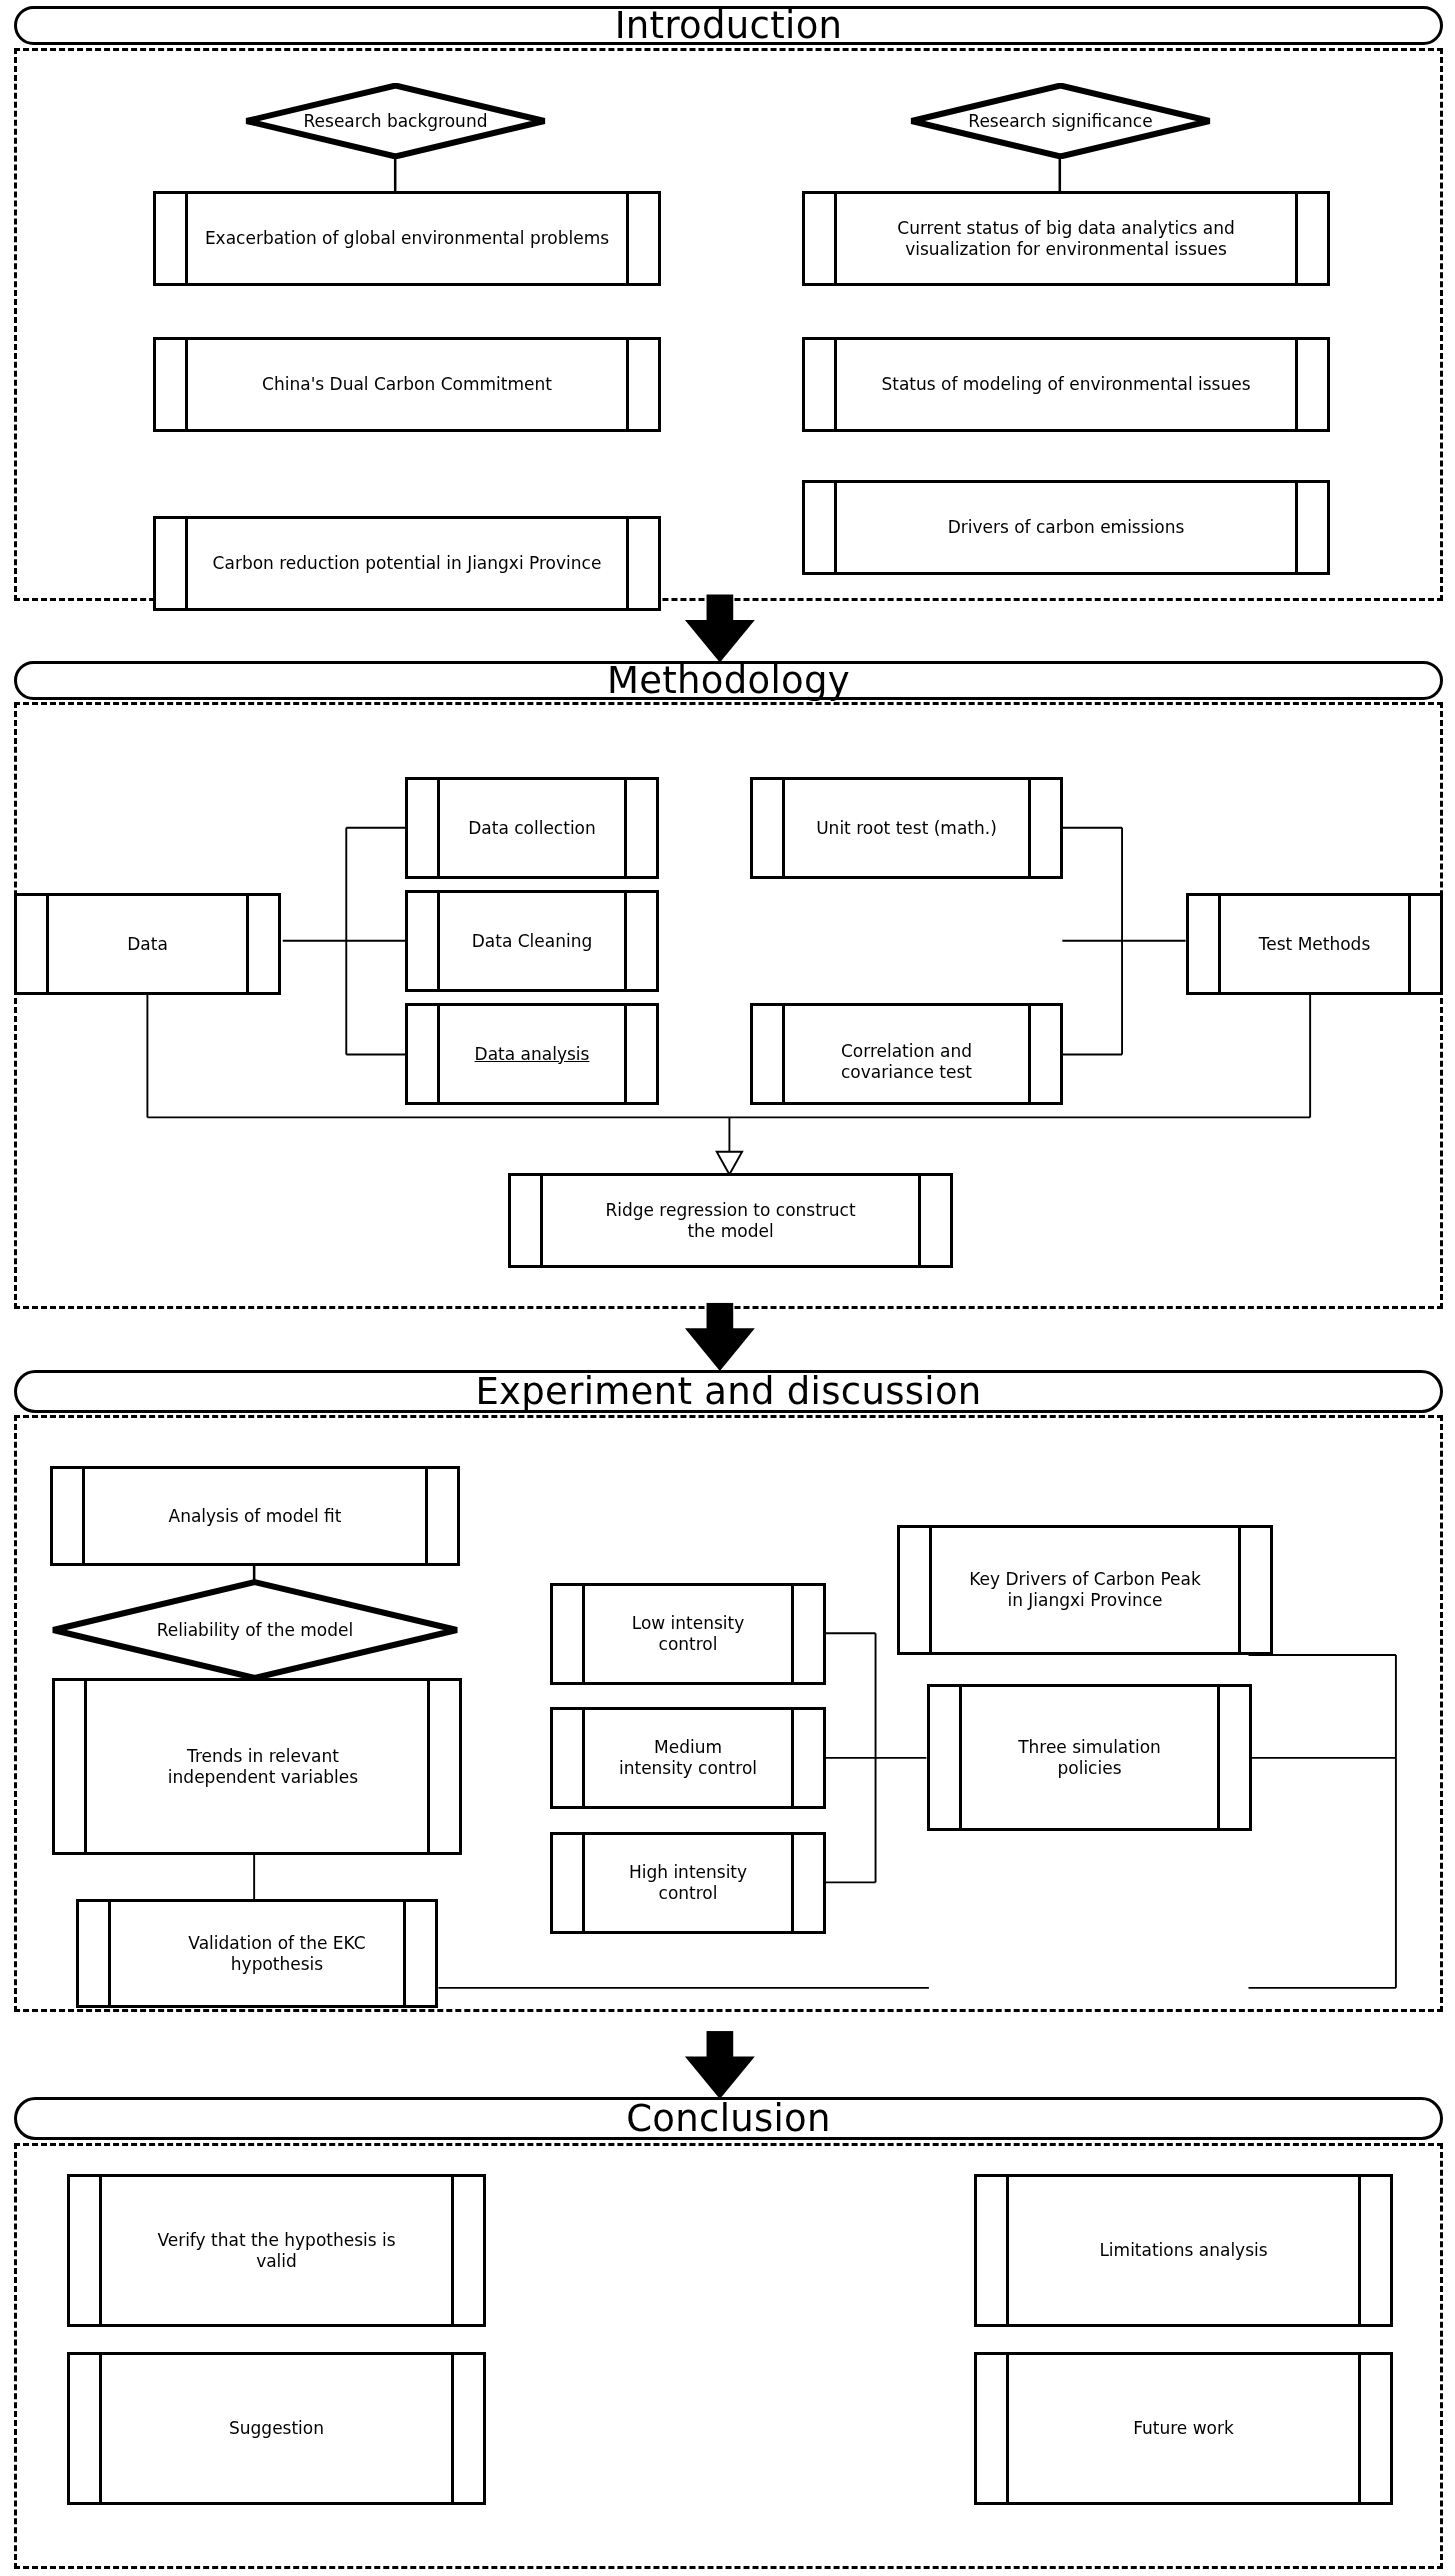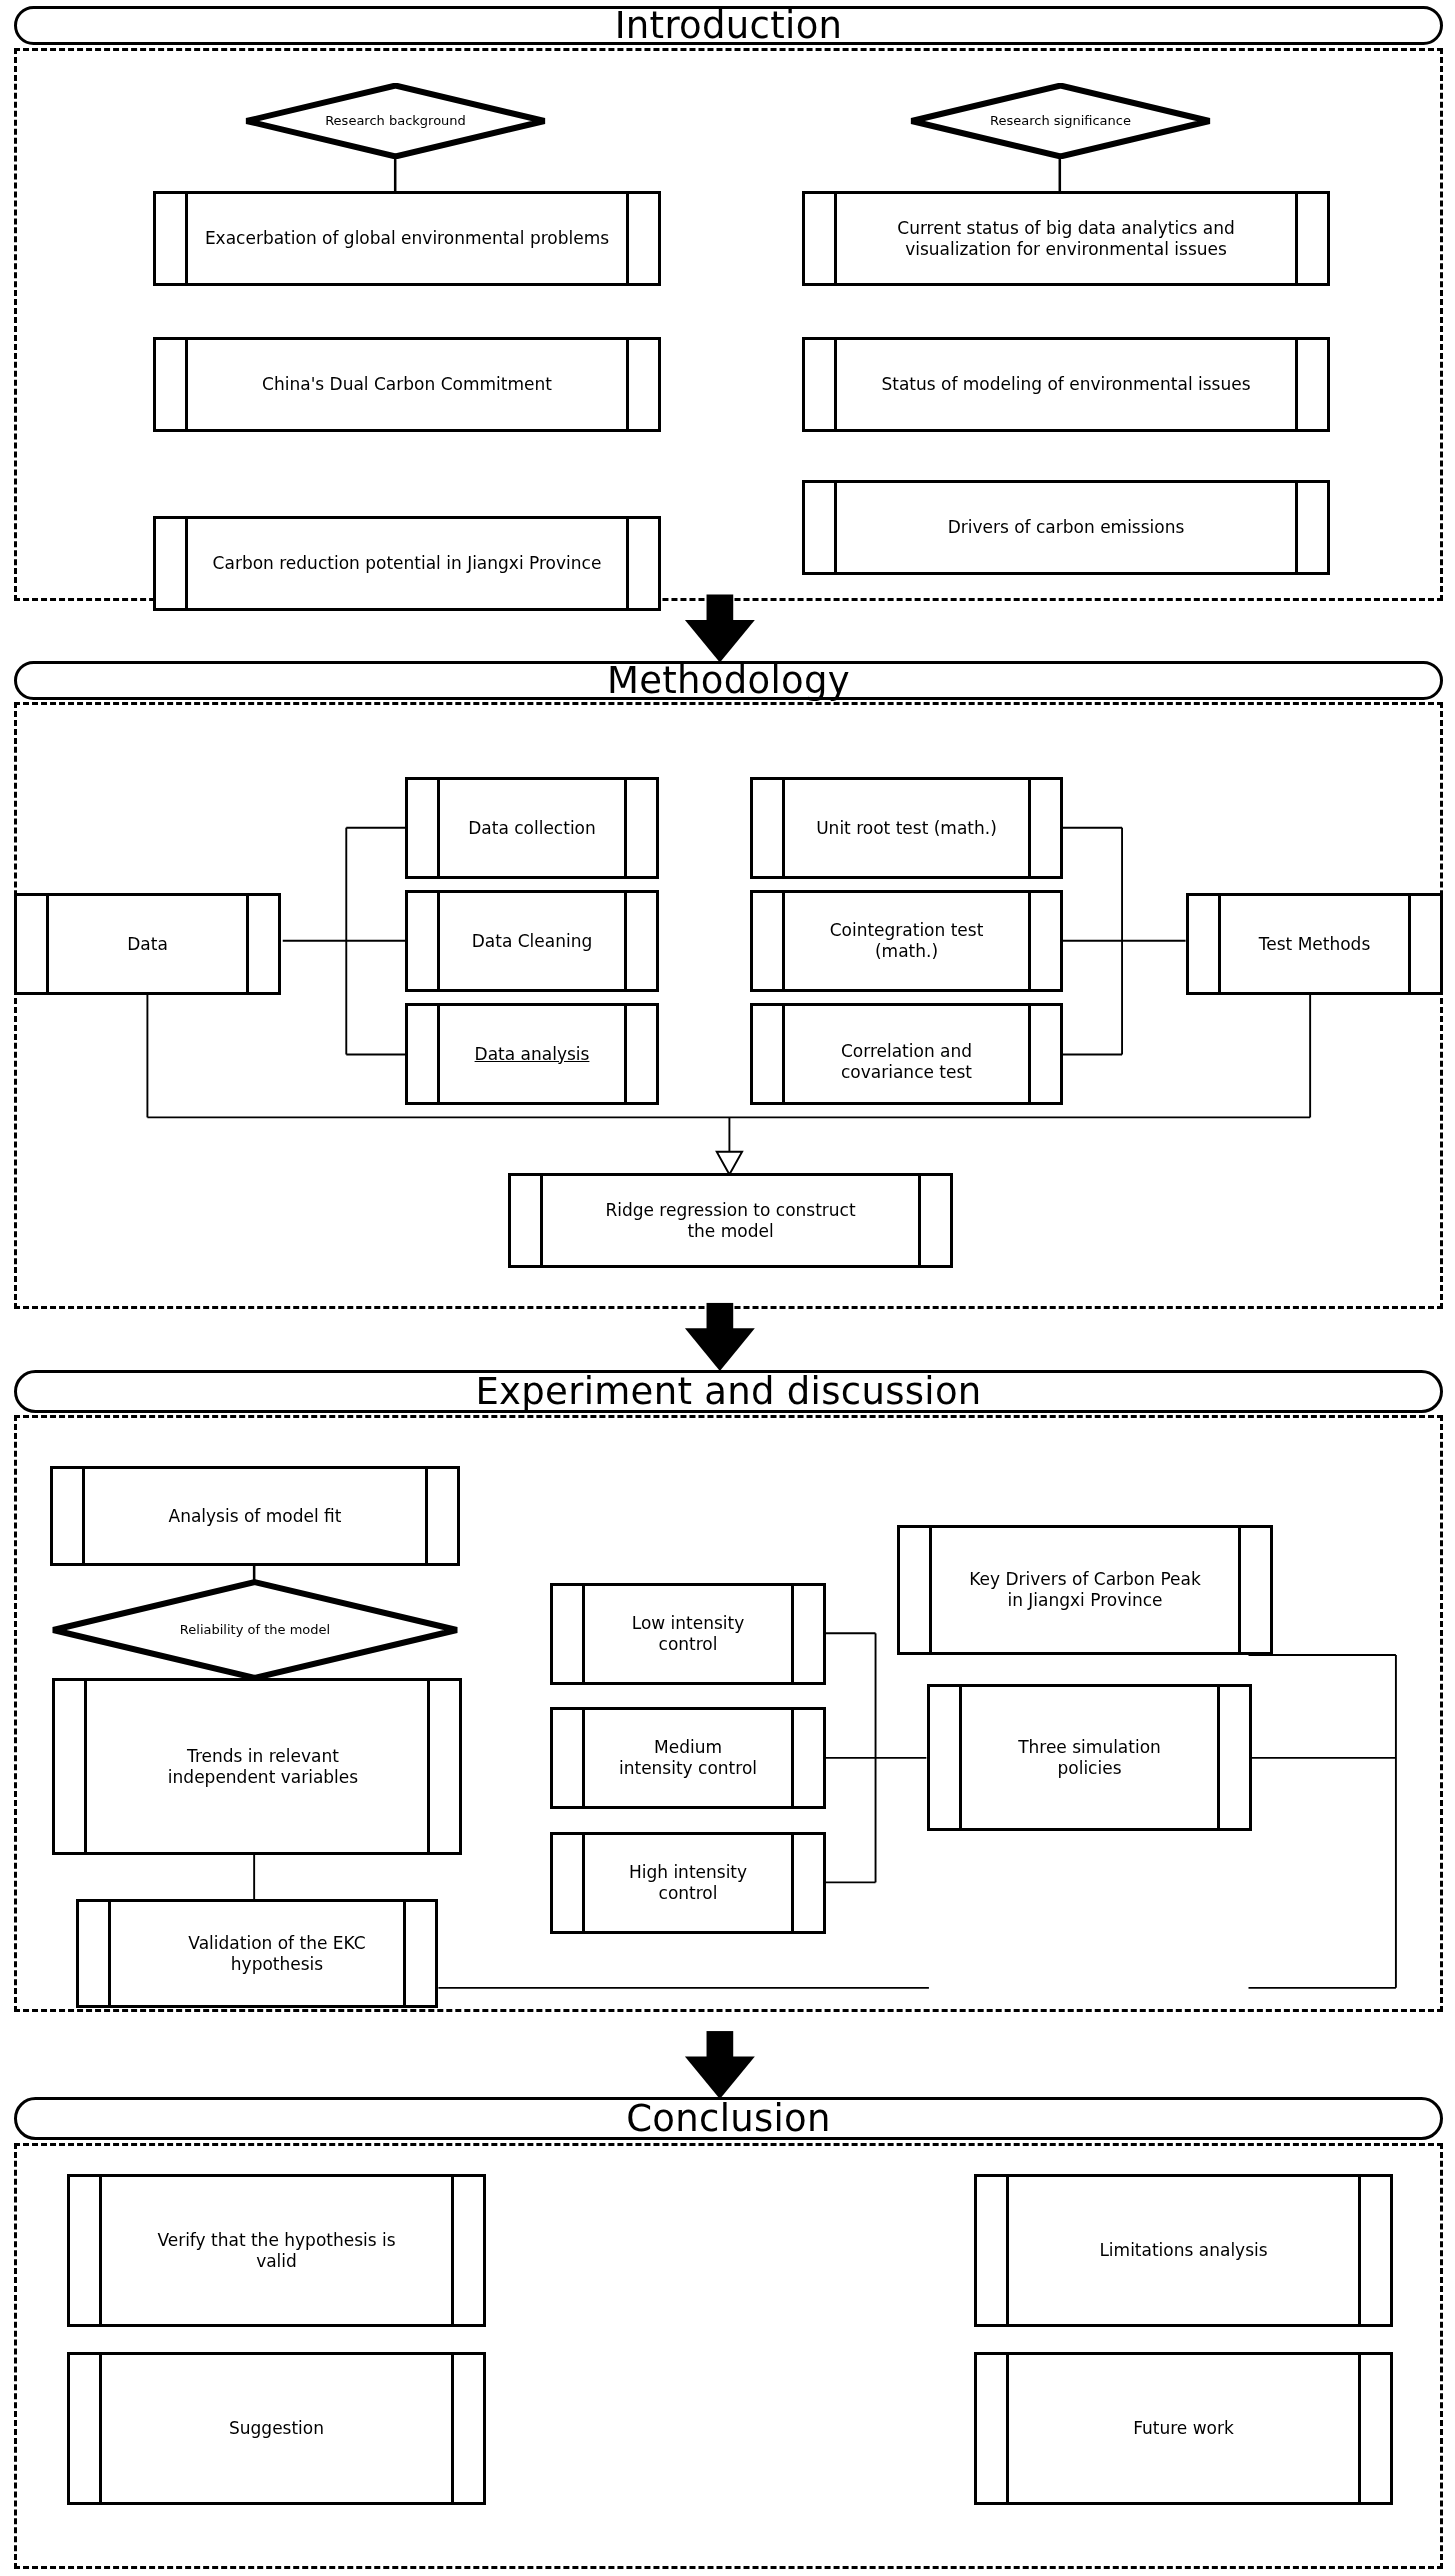--- a/index.html
+++ b/index.html
@@ -46,21 +46,21 @@
   .pbox .rail{
     position:absolute;top:-3.2px;bottom:-3.2px;width:3.2px;background:#000;
   }
   .pbox .rail.l{left:29px;}
   .pbox .rail.r{right:29px;}
   .pbox .txt{position:relative;z-index:2;padding:0 3.8px;max-width:calc(100% - 76px);}
 
   .diamond{
     position:absolute;
     display:flex;align-items:center;justify-content:center;
-    text-align:center;line-height:1.2;font-size:13px;
+    text-align:center;line-height:1.2;font-size:17px;
     z-index:3;
   }
   .diamond .dlabel{position:relative;z-index:4;}
   .diamond svg.dshape{position:absolute;left:0;top:0;width:100%;height:100%;z-index:1;}
 </style>
 </head>
 <body>
 
 <div id="stage">
 
@@ -205,25 +205,20 @@
     <span class="rail r"></span>
     <span class="txt" style="max-width:153px;text-decoration:underline;">Data analysis</span>
   </div>
 
   <div class="pbox" style="left:750px;top:777px;width:313px;height:102px;">
     <span class="rail l"></span>
     <span class="rail r"></span>
     <span class="txt" style="max-width:184px;">Unit root test (math.)</span>
   </div>
 
-  <div class="pbox" style="left:750px;top:890px;width:313px;height:102px;">
-    <span class="rail l"></span>
-    <span class="rail r"></span>
-    <span class="txt" style="max-width:159px;word-break:break-all;">Cointegration test (math.)</span>
-  </div>
 
   <div class="pbox" style="left:750px;top:1003px;width:313px;height:102px;">
     <span class="rail l"></span>
     <span class="rail r"></span>
     <span class="txt" style="max-width:140px;margin-top:16px;">Correlation and covariance test</span>
   </div>
 
   <div class="pbox" style="left:1186px;top:893px;width:257px;height:102px;">
     <span class="rail l"></span>
     <span class="rail r"></span>

